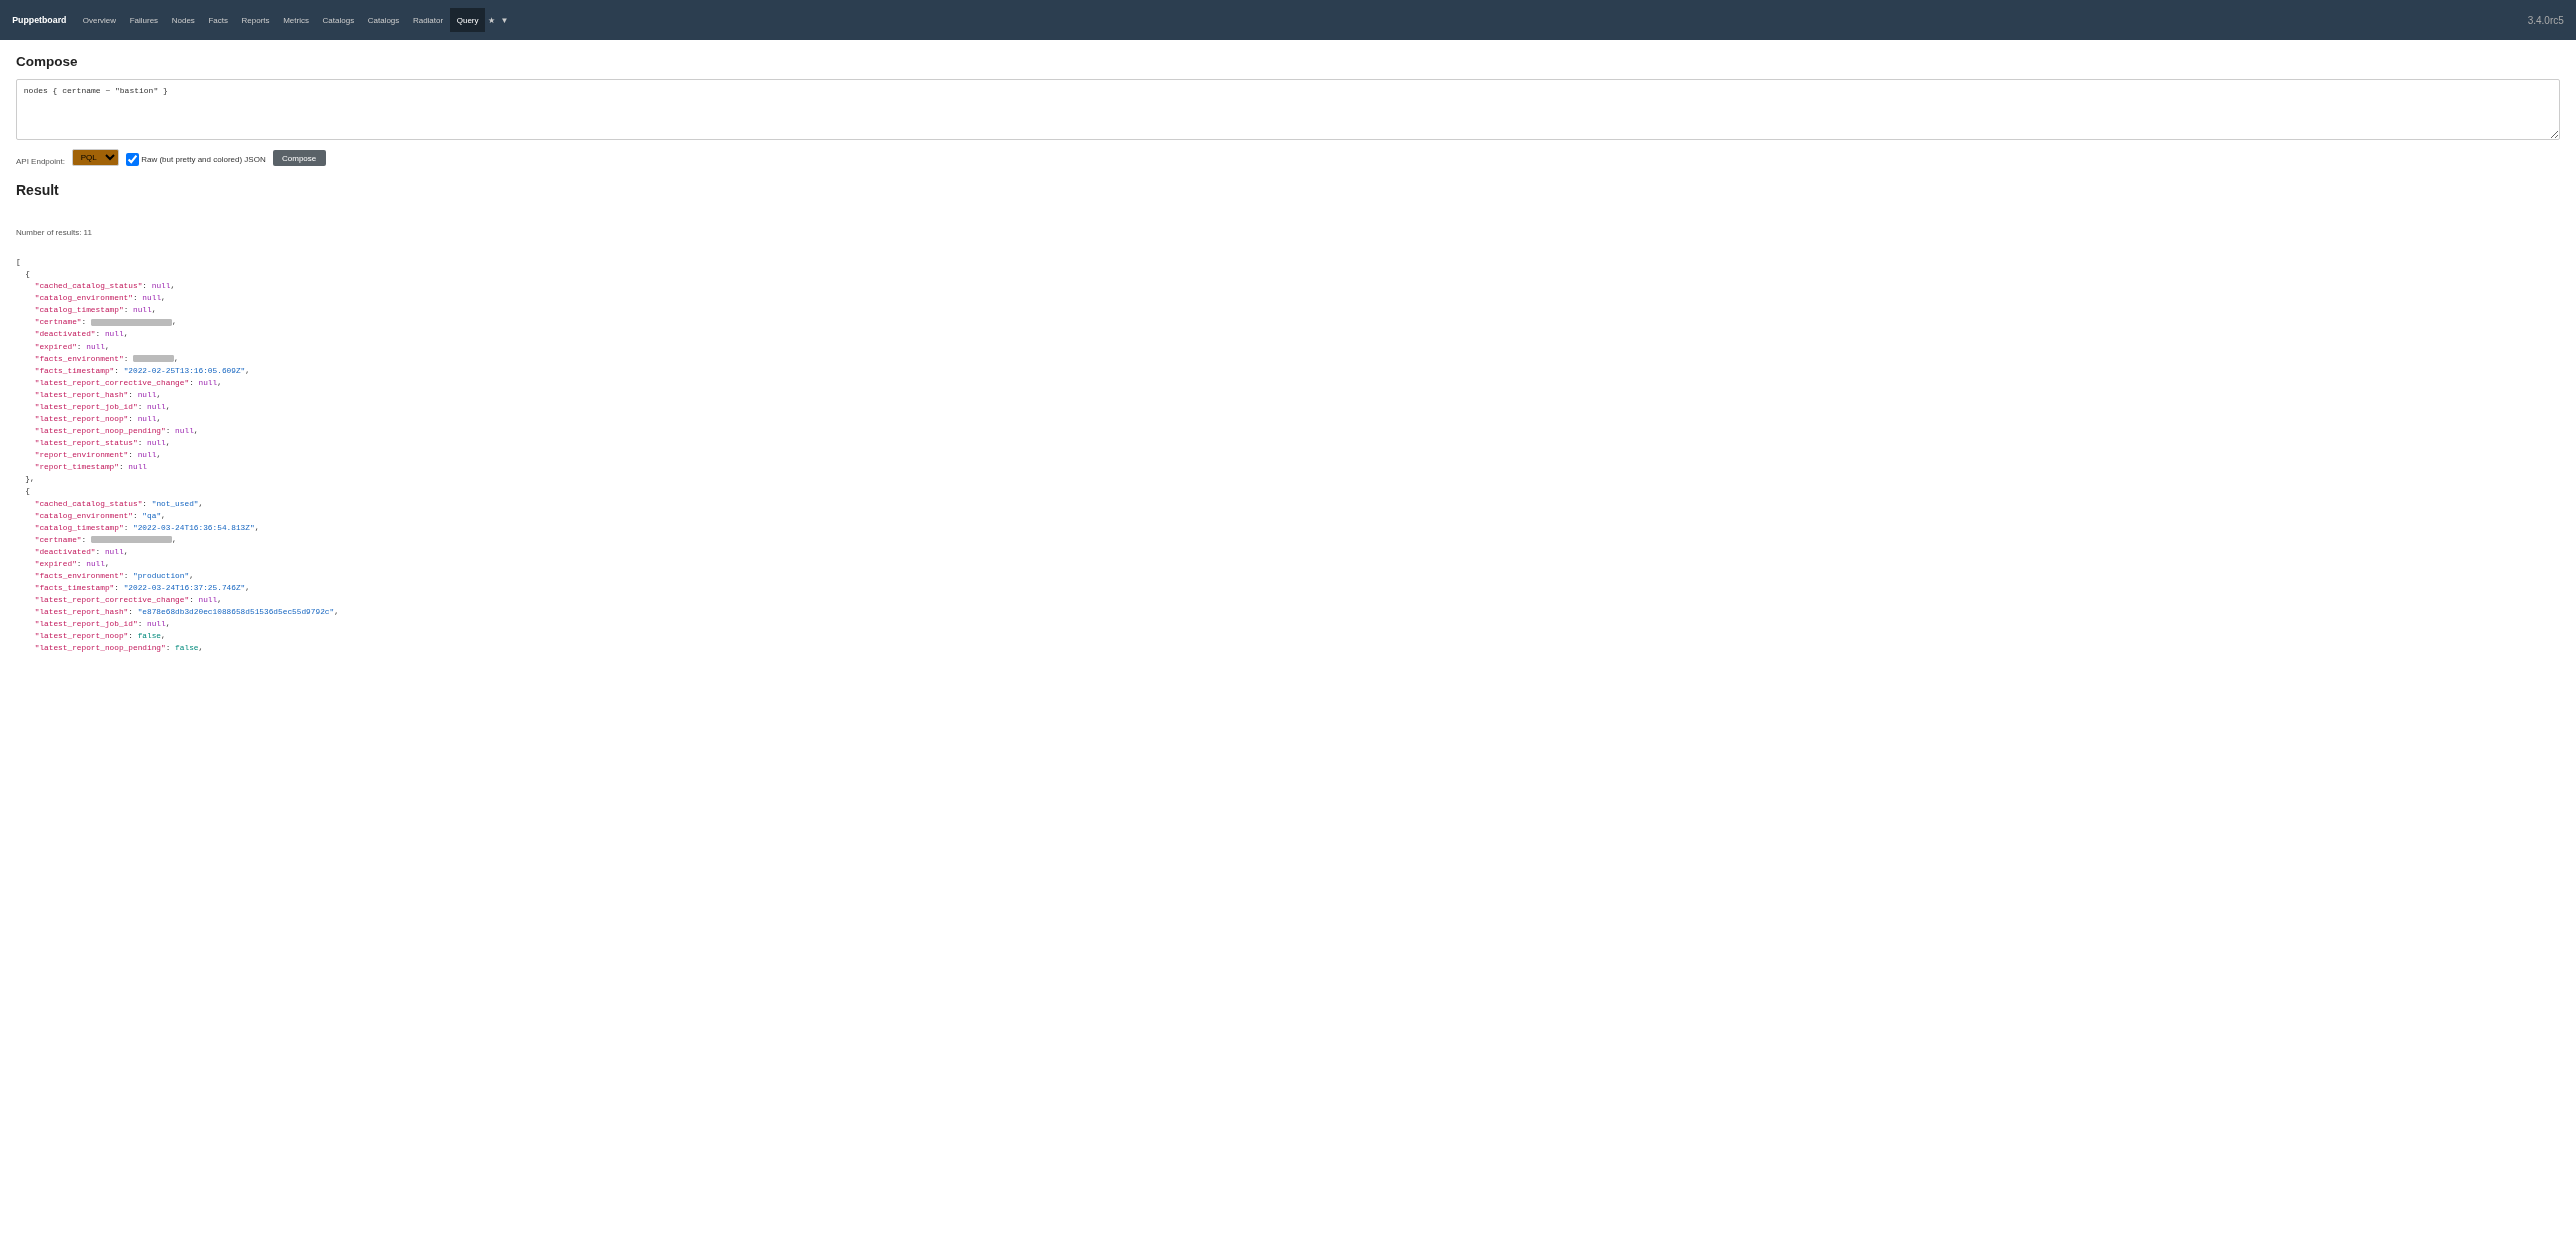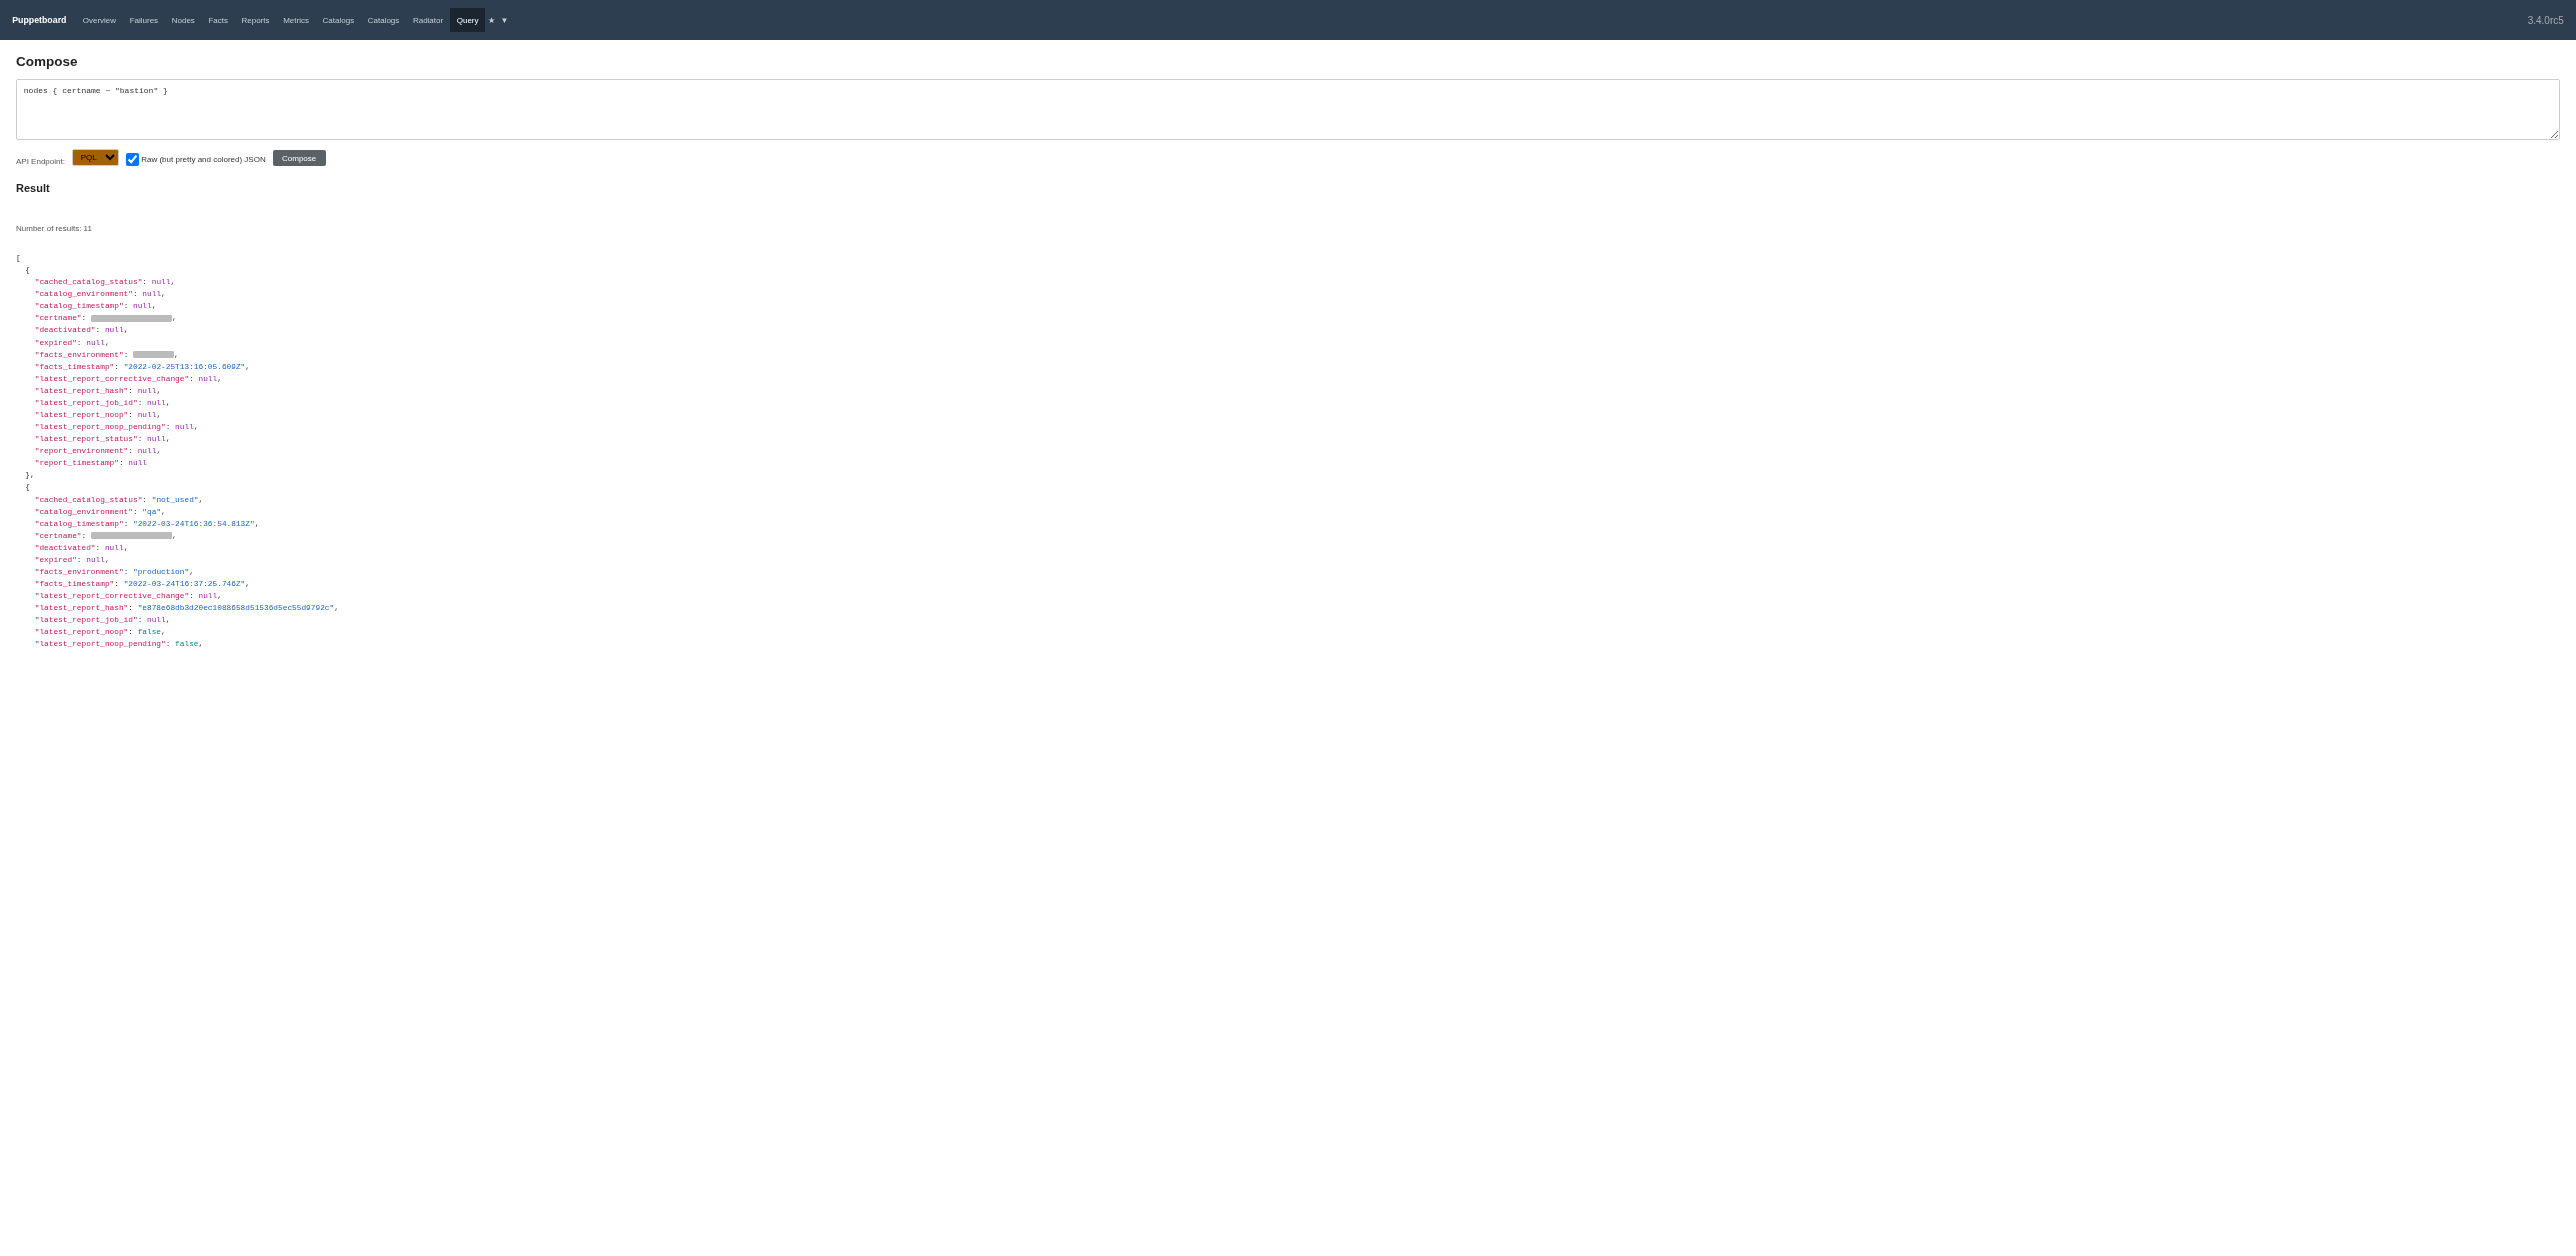--- a/index.html
+++ b/index.html
@@ -33,21 +33,21 @@
     }
     .nav-item.active { background: #1a252f; color: #fff; text-align: center; }
     .nav-spacer { flex: 1; }
     .nav-version { color: #aaa; font-size: 10px; padding: 0 6.8px; }
     .nav-star { color: #ccc; font-size: 8px; padding: 0 2.7px; cursor: pointer; }
 
     
     .main { padding: 13.5px 16px; }
 
     h2 { font-size: 13.5px; font-weight: bold; margin-bottom: 10.8px; color: #222; }
-    h3 { font-size: 11px; font-weight: bold; margin-bottom: 5.4px; color: #222; }
+    h3 { font-size: 14px; font-weight: bold; margin-bottom: 5.4px; color: #222; }
 
     
     .compose-area {
       border: 0.7px solid #ccc;
       border-radius: 2px;
       min-height: 61px;
       font-family: 'Courier New', monospace;
       font-size: 8px;
       padding: 5.4px 6.8px;
       width: 100%;

